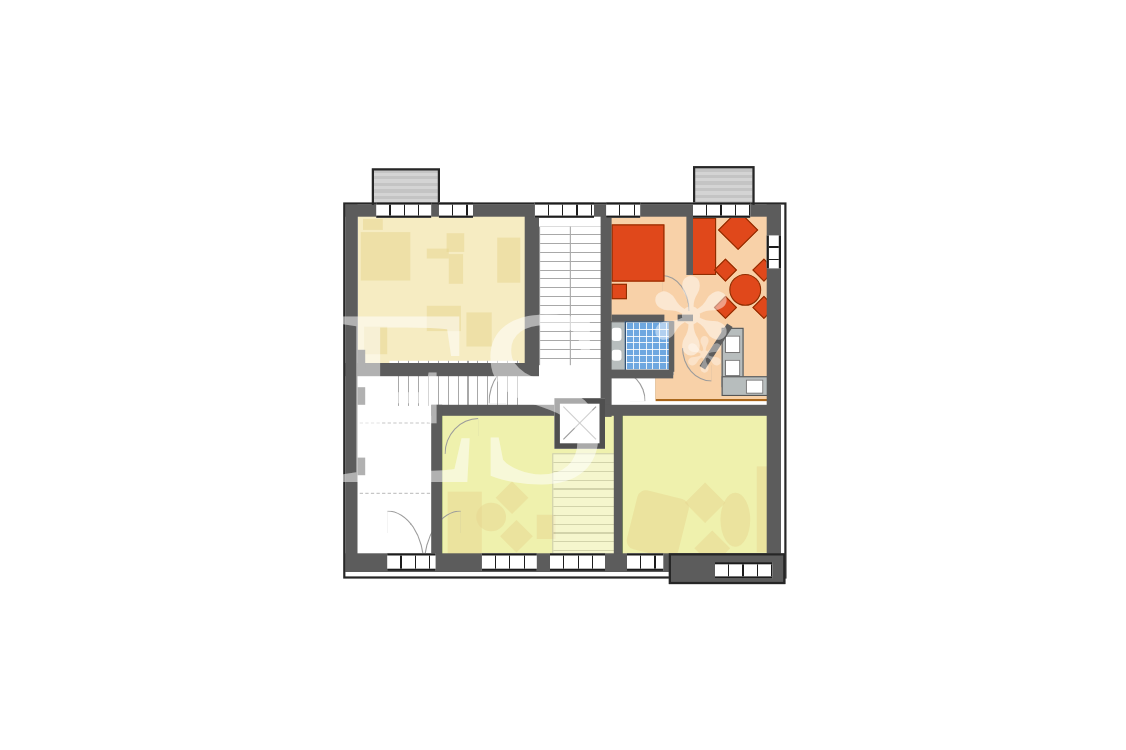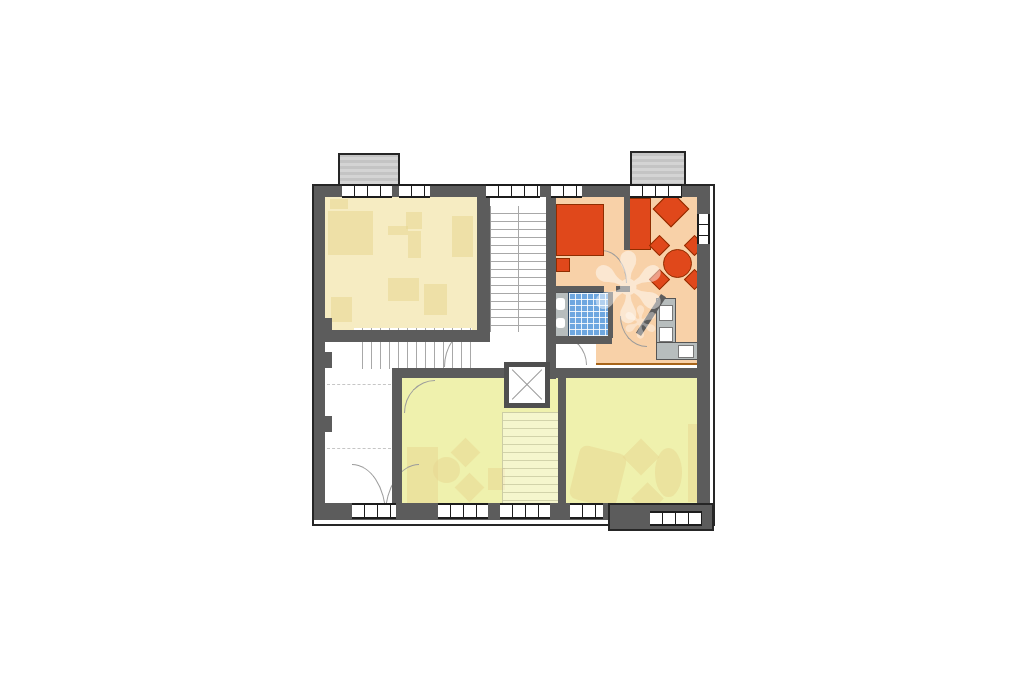--- a/index.html
+++ b/index.html
@@ -141,16 +141,17 @@
   <div class="abs window winm" style="left:486px;top:184px;width:54px;height:14px;box-sizing:border-box;"></div>
   <div class="abs window winm" style="left:551px;top:184px;width:31px;height:14px;box-sizing:border-box;"></div>
   <div class="abs window winm" style="left:630px;top:184px;width:52px;height:14px;box-sizing:border-box;"></div>
   <div class="abs window winm" style="left:352px;top:503px;width:44px;height:16px;box-sizing:border-box;"></div>
   <div class="abs window winm" style="left:438px;top:503px;width:50px;height:16px;box-sizing:border-box;"></div>
   <div class="abs window winm" style="left:500px;top:503px;width:50px;height:16px;box-sizing:border-box;"></div>
   <div class="abs window winm" style="left:570px;top:503px;width:33px;height:16px;box-sizing:border-box;"></div>
   <div class="abs window winm" style="left:650px;top:511px;width:52px;height:15px;box-sizing:border-box;"></div>
   <div class="abs windowV" style="left:697px;top:214px;width:13px;height:30px;box-sizing:border-box;"></div>
 
+  <span class="wm" style="left:298px;top:246px;font-size:230px;letter-spacing:-8px;">ES</span>
   <span class="wm" style="left:588px;top:242px;font-size:96px;opacity:.9;">✻</span>
   <span class="wm" style="left:622px;top:302px;font-size:44px;opacity:.7;">✻</span>
 
 </div>
 
 </body></html>

